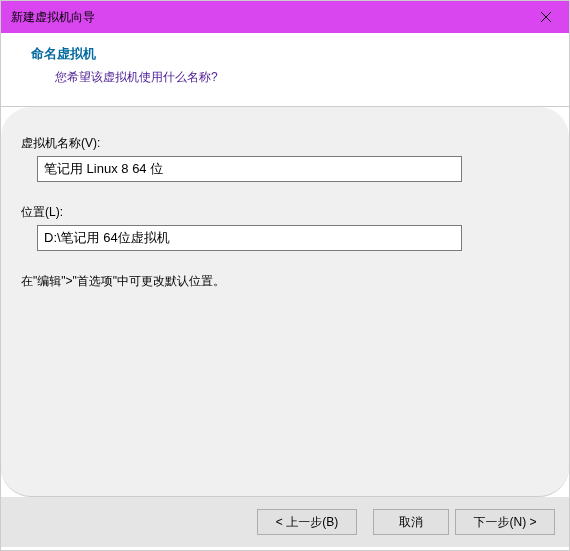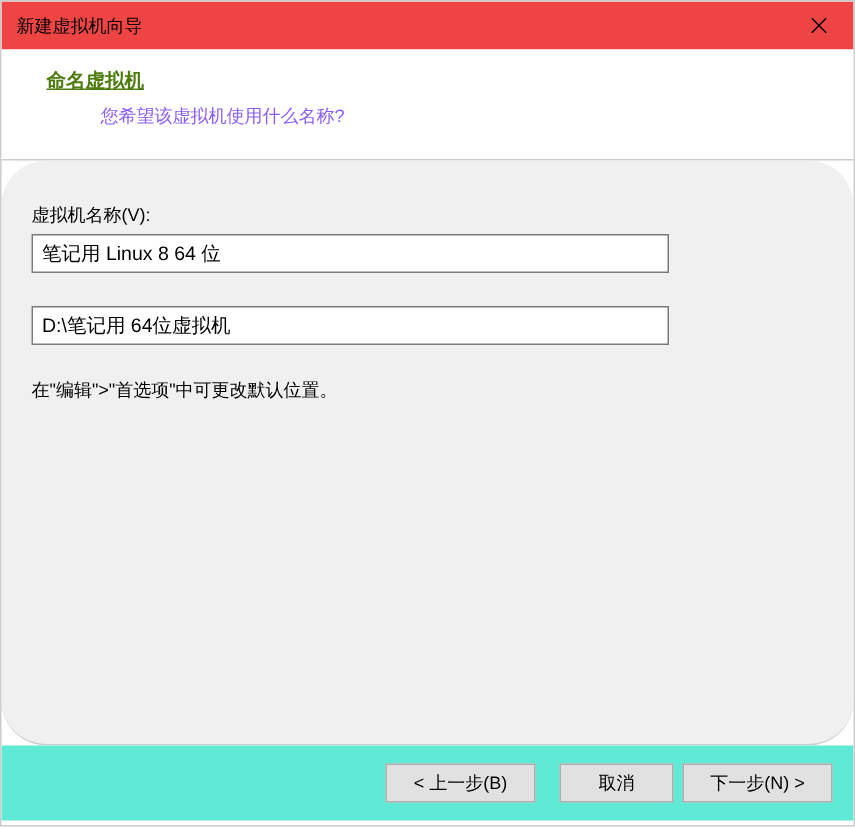--- a/index.html
+++ b/index.html
@@ -15,21 +15,21 @@
       height: 551px;
       overflow: hidden;
       border: 1px solid #ccc;
     }
     .titlebar {
       display: flex;
       align-items: center;
       justify-content: space-between;
       height: 32px;
       padding: 0 0 0 10px;
-      background: #ef4444;
+      background: #d946ef;
       text-align: center;
     }
     .titlebar-title {
       font-size: 12px;
       color: #000;
     }
     .close-btn {
       width: 46px;
       height: 32px;
       display: flex;
@@ -42,28 +42,27 @@
       height: 10px;
     }
     .header {
       padding: 12px 24px 20px 30px;
       border-bottom: 1px solid #ccc;
       background: #fff;
     }
     .header-title {
       font-weight: bold;
       font-size: 13px;
-      color: #4d7c0f;
+      color: #0369a1;
       margin-bottom: 6px;
-      text-decoration: underline;
     }
     .header-subtitle {
       font-size: 12px;
-      color: #8b5cf6;
-      margin-left: 36px;
+      color: #4c1d95;
+      margin-left: 24px;
     }
     .content {
       padding: 28px 20px 20px 20px;
       background: #f0f0f0;
       height: 390px;
       border-bottom: 1px solid #ccc;
       border-radius: 30px;
     }
     .field-label {
       font-size: 12px;
@@ -72,20 +71,21 @@
     }
     .text-input {
       width: 425px;
       height: 26px;
       padding: 3px 6px;
       font-size: 13px;
       font-family: inherit;
       border: 1px solid #7a7a7a;
       background: #fff;
       outline: none;
+      margin-left: 16px;
     }
     .field-group {
       margin-bottom: 22px;
     }
     .location-row {
       display: flex;
       align-items: center;
     }
     .browse-btn {
       width: 86px;
@@ -100,21 +100,21 @@
       font-size: 12px;
       color: #000;
       margin-top: 18px;
     }
     .footer {
       display: flex;
       justify-content: flex-end;
       align-items: center;
       padding: 12px 14px;
       gap: 6px;
-      background: #5eead4;
+      background: #e5e5e5;
     }
     .footer-btn {
       min-width: 100px;
       height: 26px;
       font-size: 12px;
       font-family: inherit;
       background: #e1e1e1;
       border: 1px solid #adadad;
       cursor: pointer;
       padding: 0 12px;
@@ -142,20 +142,21 @@
   <div class="header-subtitle">您希望该虚拟机使用什么名称?</div>
 </div>
 
 <div class="content">
   <div class="field-group">
     <div class="field-label">虚拟机名称(V):</div>
     <input type="text" class="text-input" value="笔记用 Linux 8 64 位" style="">
   </div>
 
   <div class="field-group">
+    <div class="field-label">位置(L):</div>
     <div class="location-row">
       <input type="text" class="text-input" value="D:\笔记用 64位虚拟机" style="">
     </div>
   </div>
 
   <div class="hint-text">在"编辑"&gt;"首选项"中可更改默认位置。</div>
 </div>
 
 <div class="footer">
   <button class="footer-btn">&lt; 上一步(B)</button>

